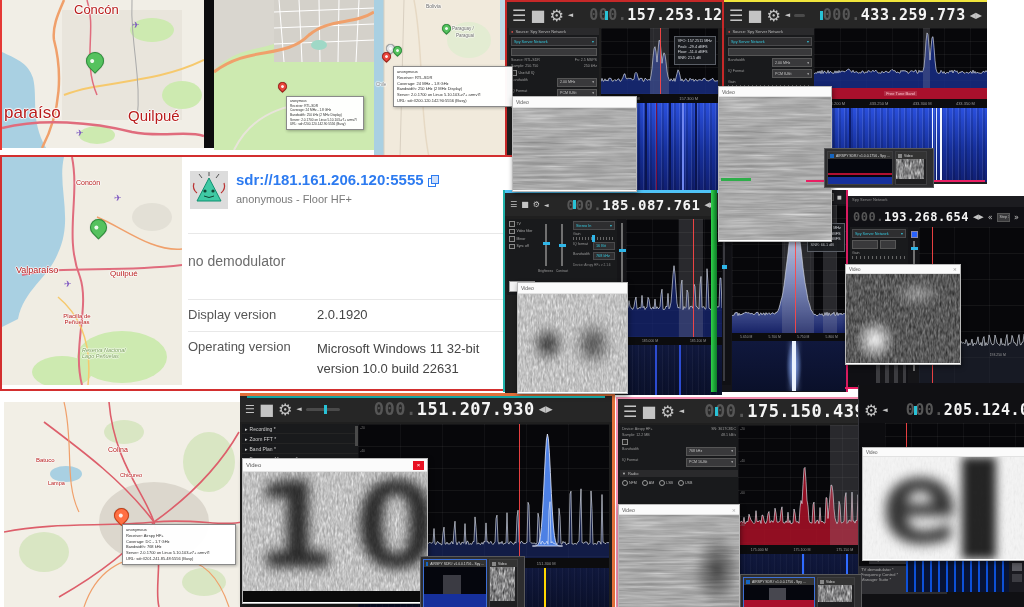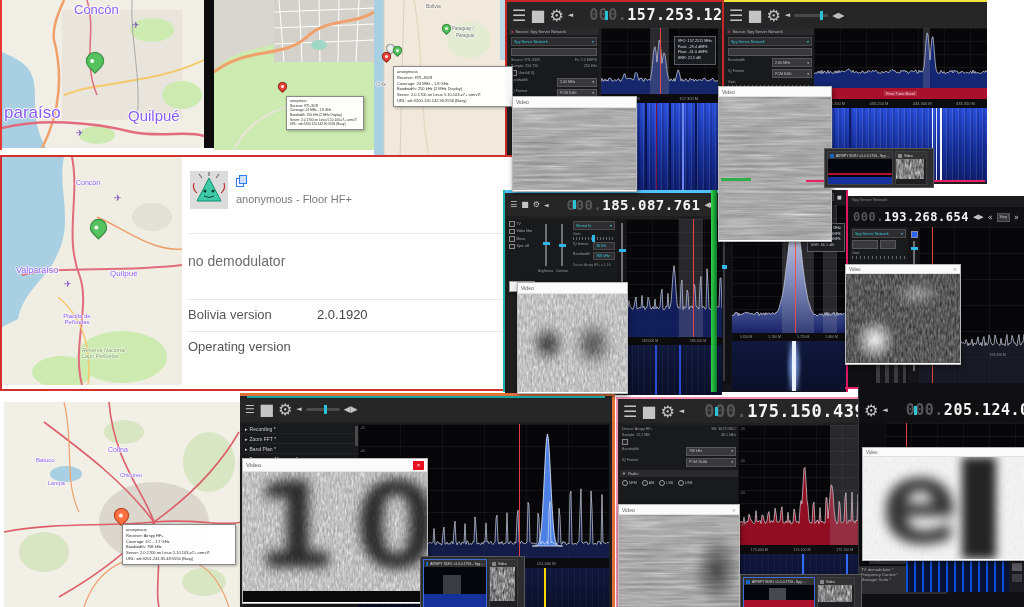--- a/index.html
+++ b/index.html
@@ -26,21 +26,21 @@
 .phead{display:flex;align-items:center;gap:2px;background:#2a2a2c;color:#b9b9b9;padding:1px 2px;font-size:4px;white-space:nowrap}
 .ddbox{background:#39393b;color:#c2c2c2;border:1px solid #565656;font-size:3.6px;display:flex;align-items:center;justify-content:space-between;padding:0 2px;height:7px;white-space:nowrap;overflow:hidden}
 .crow{display:flex;justify-content:space-between;font-size:3.6px;color:#9a9a9a;padding:0 2px;margin-top:2px;white-space:nowrap}
 .sel{background:#2e2e30;border:1px solid #4a4a4c;color:#35c7dd;font-size:3.8px;height:7px;display:flex;align-items:center;justify-content:space-between;padding:0 2px;white-space:nowrap;overflow:hidden}
 .vwin{position:absolute;background:#fff;border:1px solid #b9b9b9;box-shadow:1px 2px 5px rgba(0,0,0,.45)}
 .vtitle{display:flex;align-items:center;justify-content:space-between;background:#fbfbfb;border-bottom:1px solid #e2e2e2;color:#5a5a5a;padding:0 3px}
 .vbody{position:relative;overflow:hidden;background:#9a9a9a}
 .blurglyph{position:absolute;color:#0a0a0a;filter:blur(5px);font-weight:700;font-family:"DejaVu Sans",sans-serif;opacity:.82}
 .tooltip{position:absolute;background:rgba(28,30,34,.93);border:1px solid #5a5e66;color:#d8dbe0;font-size:3.8px;line-height:1.5;padding:2px 3px;white-space:nowrap;z-index:6}
 .osm{position:absolute;overflow:hidden}
-.osm-label{position:absolute;color:#8b5cf6;text-shadow:0 1px 1px #fff,0 -1px 1px #fff,1px 0 1px #fff,-1px 0 1px #fff;white-space:nowrap}
+.osm-label{position:absolute;color:#b91c1c;text-shadow:0 1px 1px #fff,0 -1px 1px #fff,1px 0 1px #fff,-1px 0 1px #fff;white-space:nowrap}
 .popup{position:absolute;background:rgba(255,255,255,.97);border:1px solid #8a8a8a;color:#2e2e2e;padding:2px 3px;box-shadow:1px 1px 3px rgba(0,0,0,.3);z-index:5}
 .popup div{font-size:4px;line-height:1.45;white-space:nowrap}
 .popup.small div{font-size:3.2px}
 .pin{position:absolute;width:11px;height:11px;border-radius:50% 50% 50% 0;transform:rotate(-45deg);box-shadow:0 0 1px rgba(0,0,0,.4);z-index:4}
 .pin::after{content:"";position:absolute;left:3.5px;top:3.5px;width:4px;height:4px;border-radius:50%;background:rgba(255,255,255,.9)}
 .pin.sm{width:7px;height:7px}.pin.sm::after{left:2px;top:2px;width:3px;height:3px}
 .plane{position:absolute;color:#7e57c2;font-size:9px;z-index:3}
 .rad{display:flex;align-items:center;gap:1px;font-size:3.6px;color:#b5b5b5}
 .rad i{width:4px;height:4px;border:1px solid #9a9a9a;border-radius:50%;display:inline-block}
 .plug{display:flex;align-items:center;gap:2px;font-size:5px;color:#cfcfcf;padding:1.5px 3px;border-bottom:1px solid #242424;white-space:nowrap}
@@ -167,20 +167,21 @@
 
   <div class="a sdr" style="left:722px;top:0;width:263px;height:182px;border-left:2px solid #f0e53c;border-top:2px solid #f0e53c">
     <div class="tb" style="height:26px">
       <span class="ic">☰</span>
       <span class="ic">■</span>
       <span class="ic">⚙</span>
       <span class="ic" style="font-size:7px">◄</span>
       <span class="vol">
           <i style="left:26px"></i>
         </span>
+      <span class="freq" style="font-size:15px;margin-left:14px"><span class="dim">000.</span><span class="fm">433.259.773</span></span>
       <span class="ic" style="font-size:8px">◀▶</span>
     </div>
     <div class="panel" style="left:2px;top:26px;width:88px;height:66px">
       <div class="phead">
           <span style="color:#e5534b">●</span>
           <span>Source: Spy Server Network</span>
         </div>
       <div class="sel" style="margin:2px">
           <span>Spy Server Network</span>
           <span>▾</span>
@@ -381,30 +382,32 @@
         <rect width="38" height="38" fill="#dcdcdc"></rect>
         <polygon points="19,7 31,30 7,30" fill="#3fc9a4" stroke="#0f8f70" stroke-width="1"></polygon>
         <circle cx="15" cy="20" r="1.6" fill="#143"></circle>
           <circle cx="23" cy="20" r="1.6" fill="#143"></circle>
         <path d="M14,25 Q19,28 24,25" stroke="#143" stroke-width="1" fill="none"></path>
         <path d="M7,22 Q2,18 4,12 M31,22 Q36,18 34,12" stroke="#b33" stroke-width="1.2" fill="none"></path>
         <path d="M12,7 L9,3 M19,5 L19,1 M26,7 L29,3" stroke="#555" stroke-width="1" fill="none"></path>
       </svg>
     </div>
     <div class="a" style="left:234px;top:14px;width:270px">
+      <a style="font-size:15px;font-weight:700;color:#2d7bf0;text-decoration:none">sdr://181.161.206.120:5555</a>
       <span class="copyic"></span>
     </div>
     <div class="a" style="left:234px;top:36px;font-size:11px;color:#7a7a7a">anonymous - Floor HF+</div>
     <div class="hl" style="left:186px;top:76px;width:318px"></div>
     <div class="a" style="left:186px;top:96px;font-size:14px;color:#6c6c6c">no demodulator</div>
     <div class="hl" style="left:186px;top:142px;width:318px"></div>
-    <div class="a" style="left:186px;top:150px;font-size:13px;color:#555">Bolivia version</div>
+    <div class="a" style="left:186px;top:150px;font-size:13px;color:#555">Display version</div>
     <div class="a" style="left:315px;top:150px;font-size:13px;color:#444">2.0.1920</div>
     <div class="hl" style="left:186px;top:174px;width:318px"></div>
     <div class="a" style="left:186px;top:182px;font-size:13px;color:#555">Operating version</div>
+    <div class="a" style="left:315px;top:182px;width:190px;font-size:13px;color:#444;line-height:1.55">Microsoft Windows 11 32-bit version 10.0 build 22631</div>
   </div>
 
   <div class="a sdr" style="left:716px;top:190px;width:132px;height:202px;background:#141419">
     <div class="tb" style="height:14px;background:#1b1b1f;gap:3px">
       <span class="freq" style="font-size:8.5px"><span class="dim">00</span><span class="fm">5.747.750</span></span>
       <span class="ic" style="font-size:6px">⚙</span>
       <span class="ic" style="font-size:5px">■</span>
       <span class="ddbox" style="width:26px;height:6px">
           <span>Step 5 kHz</span>
           <span>▾</span>
@@ -643,20 +646,21 @@
 
   <div class="a sdr" style="left:240px;top:393px;width:372px;height:214px;border-top:3px solid #e2703a;border-right:3px solid #e2703a">
     <div class="tb" style="height:26px">
       <span class="ic" style="font-size:11px">☰</span>
       <span class="ic">■</span>
       <span class="ic">⚙</span>
       <span class="ic" style="font-size:7px">◄</span>
       <span class="vol">
           <i style="left:18px"></i>
         </span>
+      <span class="freq" style="font-size:17px;margin-left:30px"><span class="dim">000.</span><span class="fm">151.207.930</span></span>
       <span class="ic" style="font-size:9px">◀▶</span>
     </div>
     <div class="panel" style="left:2px;top:28px;width:116px;height:52px">
       <div class="plug">
           <span>▸</span>
           <span>Recording *</span>
         </div>
       <div class="plug">
           <span>▸</span>
           <span>Zoom FFT *</span>

